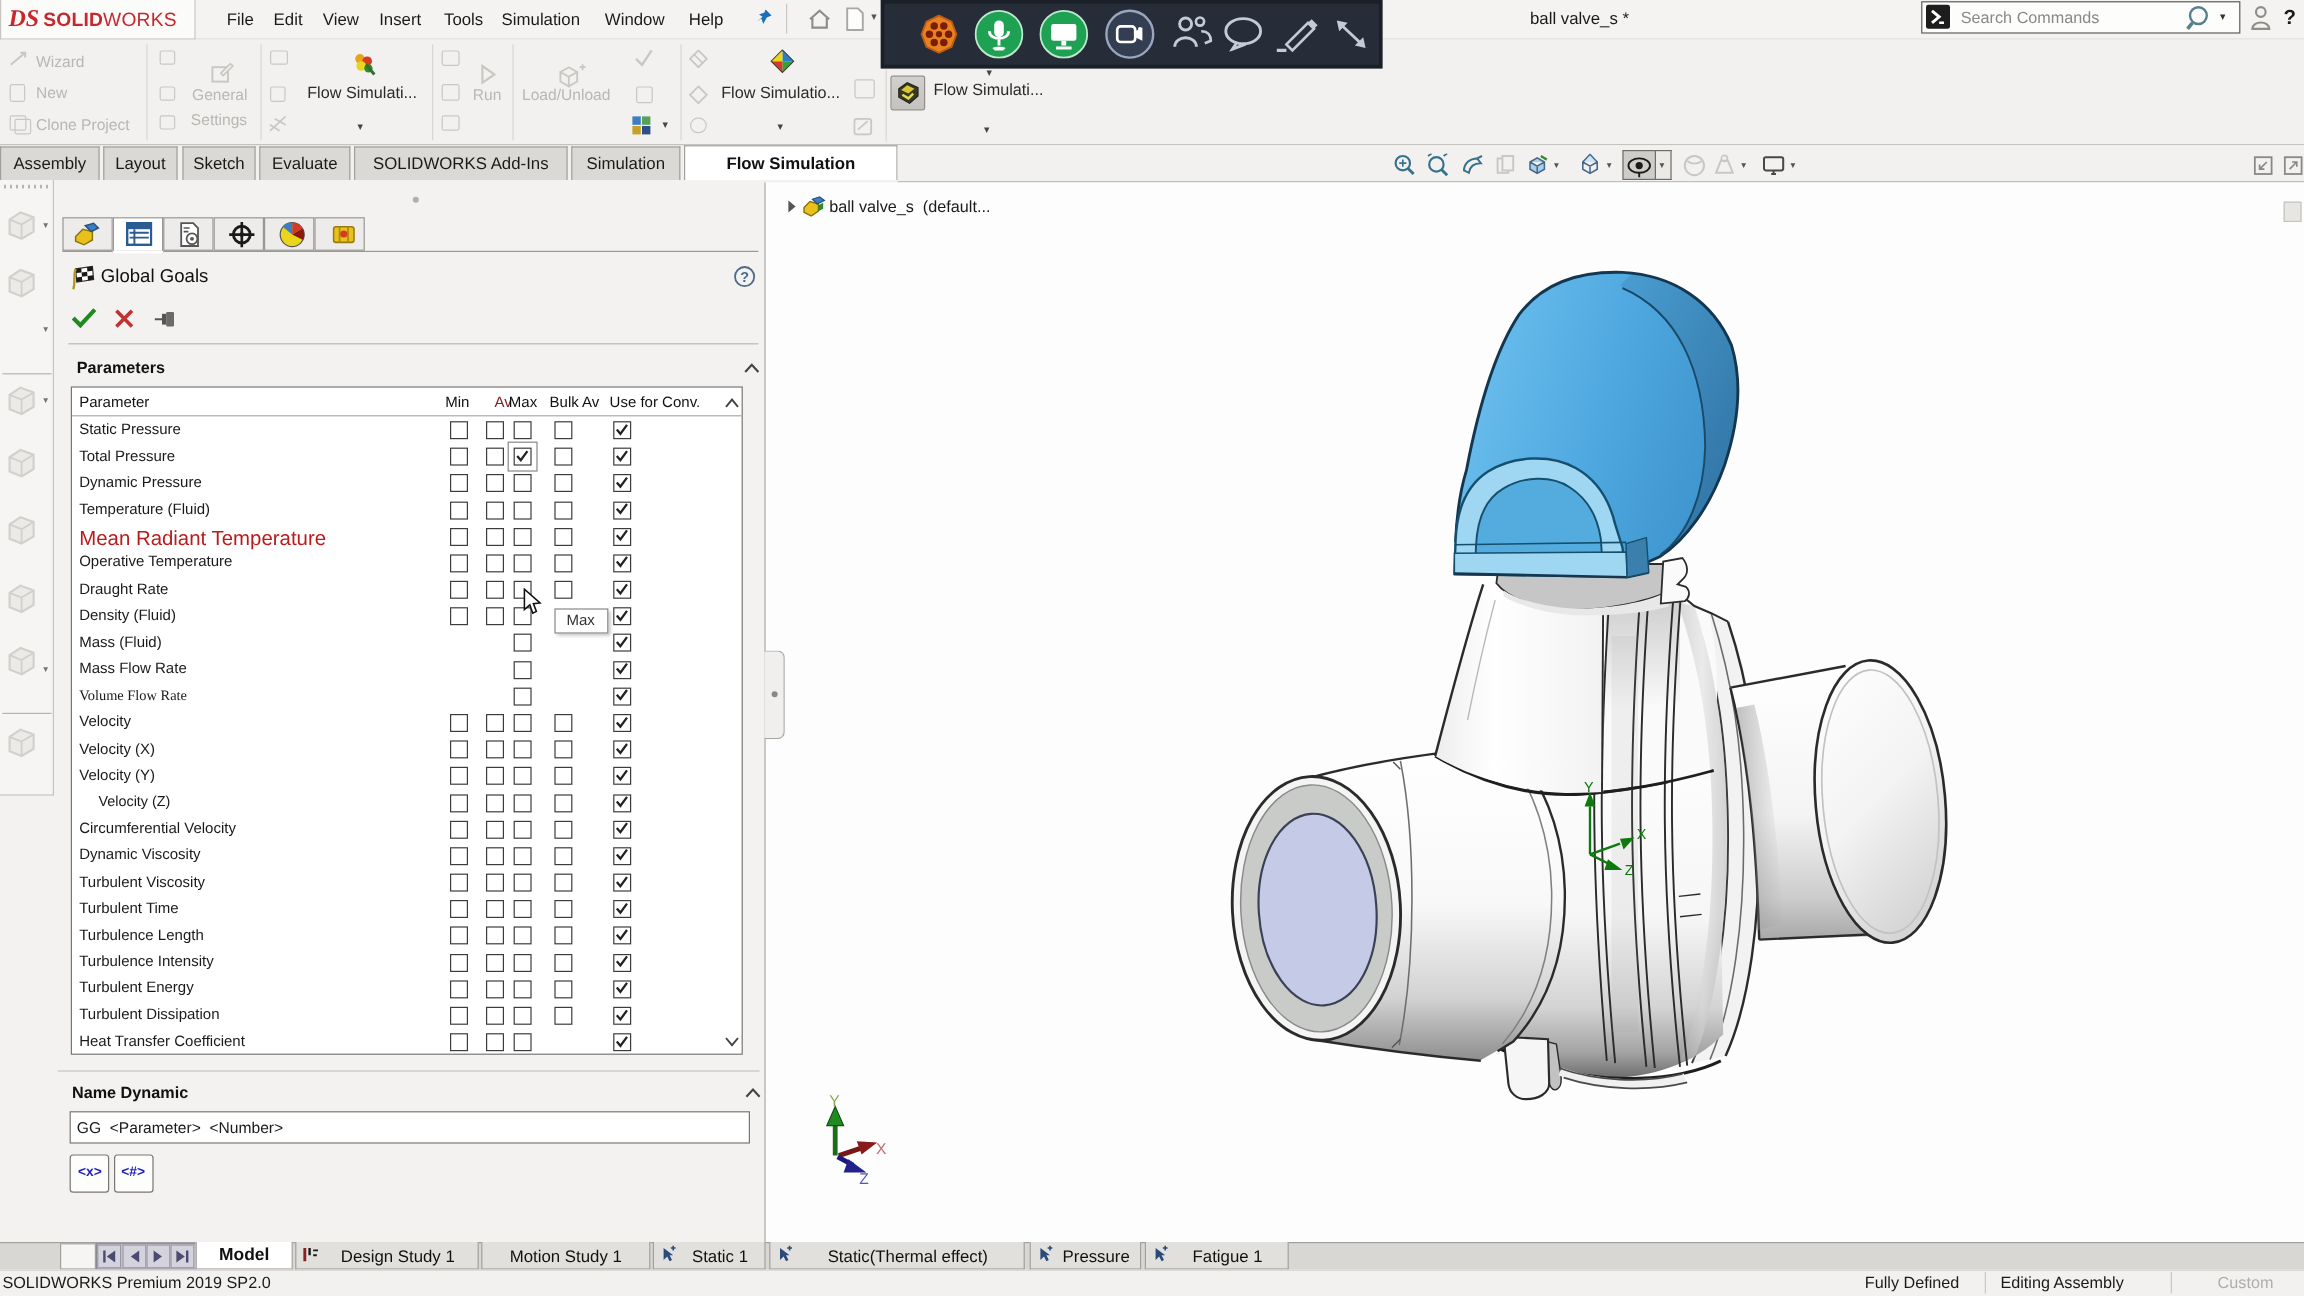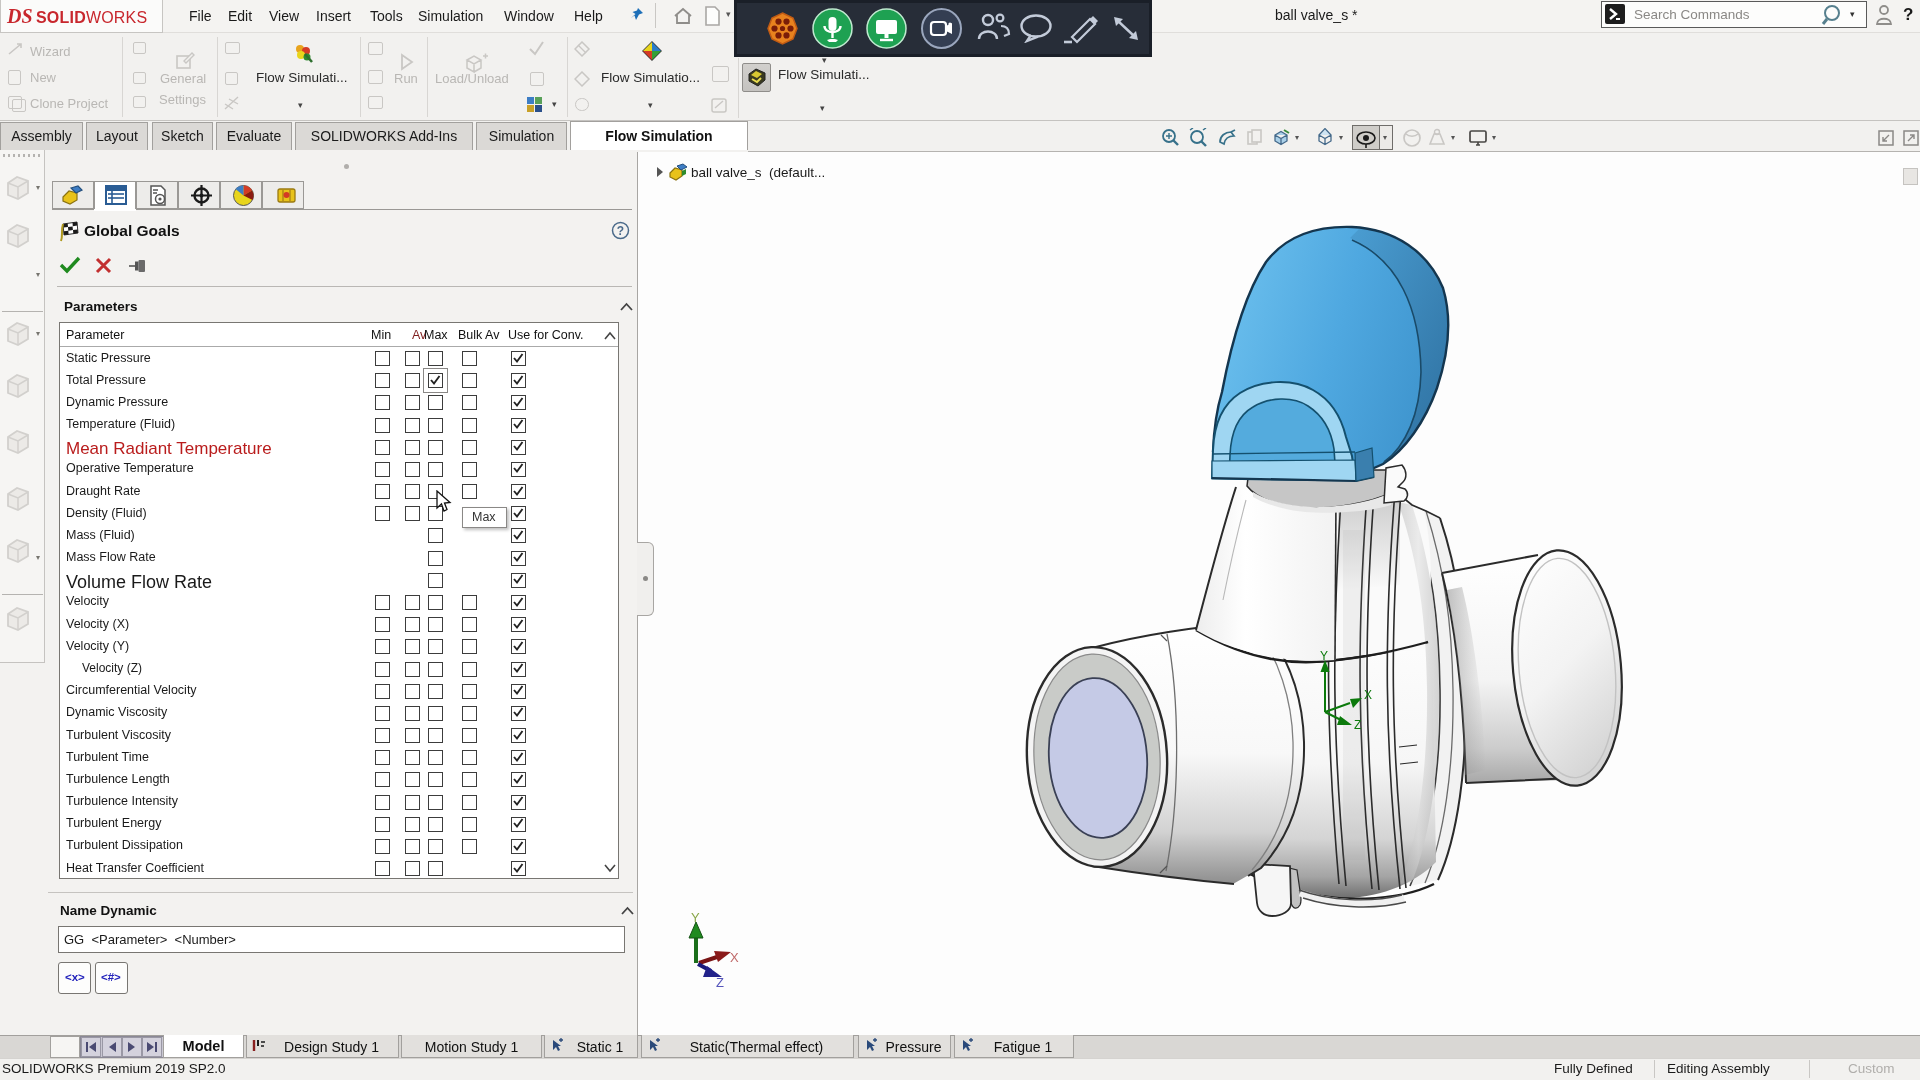--- a/index.html
+++ b/index.html
@@ -349,21 +349,21 @@
 <svg class="a" style="left:275px;top:185px" width="24" height="21">
     <rect x="3" y="4" width="17" height="13" rx="2" fill="#e8c21a" stroke="#9a7a10" stroke-width="1.3"></rect>
     <path d="M8 4 L8 17 M15 4 L15 17" stroke="#b08a14" stroke-width="1.5"></path>
     <circle cx="11.5" cy="10" r="3" fill="#d43b25"></circle>
   </svg>
 <svg class="a" style="left:57px;top:220px" width="24" height="23">
     <path d="M6 4 L20 2 L21 13 L7 15 Z" fill="#fff" stroke="#333" stroke-width="1"></path>
     <path d="M6 4 L10.7 3.4 L11 7 L6.4 7.6 Z M15.5 2.6 L20 2 L20.3 5.6 L15.8 6.3 Z M11 7 L15.6 6.4 L15.9 10 L11.3 10.7 Z M6.8 11.2 L11.3 10.7 L11.6 14.4 L7 15 Z M16 10 L20.6 9.4 L21 13 L16.3 13.7 Z" fill="#1a1a1a"></path>
     <path d="M6 4 C4 10 6 16 4 21" fill="none" stroke="#b09a20" stroke-width="2"></path>
   </svg>
-<div class="txt" style="left:84px;top:222px;font-size:15.5px;color:#111;font-weight:bold;">Global Goals</div>
+<div class="txt" style="left:84px;top:222px;font-size:15.5px;color:#111;font-weight:normal;">Global Goals</div>
 <svg class="a" style="left:611px;top:221px" width="19" height="19">
     <circle cx="9.5" cy="9.5" r="8" fill="none" stroke="#4a6a8a" stroke-width="1.5"></circle>
     <text x="9.5" y="14" text-anchor="middle" font-size="12" font-weight="bold" fill="#4a6a8a">?</text>
   </svg>
 <svg class="a" style="left:59px;top:255px" width="22" height="20">
     <path d="M2 10 L8 16 L20 3" fill="none" stroke="#1f8a1f" stroke-width="3.4"></path>
   </svg>
 <svg class="a" style="left:95px;top:257px" width="17" height="17">
     <path d="M2 2 L15 15 M15 2 L2 15" stroke="#c23030" stroke-width="3"></path>
   </svg>
@@ -481,21 +481,21 @@
       <path d="M2 6 L5 9.5 L10.5 2" fill="none" stroke="#222" stroke-width="1.9"></path>
     </svg>
   </div>
 <div class="txt" style="left:66px;top:550.12px;font-size:12.5px;color:#1a1a1a;">Mass Flow Rate</div>
 <div class="cb" style="left:428px;top:550.6px"></div>
 <div class="cb" style="left:511px;top:550.6px">
     <svg width="12" height="12" style="position:absolute;left:0.2px;top:-0.5px">
       <path d="M2 6 L5 9.5 L10.5 2" fill="none" stroke="#222" stroke-width="1.9"></path>
     </svg>
   </div>
-<div class="txt" style="left:66px;top:572.3px;font-size:18px;color:#1a1a1a;">Volume Flow Rate</div>
+<div class="txt" style="left:66px;top:572.3px;font-size:12px;color:#1a1a1a;font-family:Liberation Serif, serif;">Volume Flow Rate</div>
 <div class="cb" style="left:428px;top:572.8px"></div>
 <div class="cb" style="left:511px;top:572.8px">
     <svg width="12" height="12" style="position:absolute;left:0.2px;top:-0.5px">
       <path d="M2 6 L5 9.5 L10.5 2" fill="none" stroke="#222" stroke-width="1.9"></path>
     </svg>
   </div>
 <div class="txt" style="left:66px;top:594.48px;font-size:12.5px;color:#1a1a1a;">Velocity</div>
 <div class="cb" style="left:374.5px;top:595.0px"></div>
 <div class="cb" style="left:405px;top:595.0px"></div>
 <div class="cb" style="left:428px;top:595.0px"></div>

